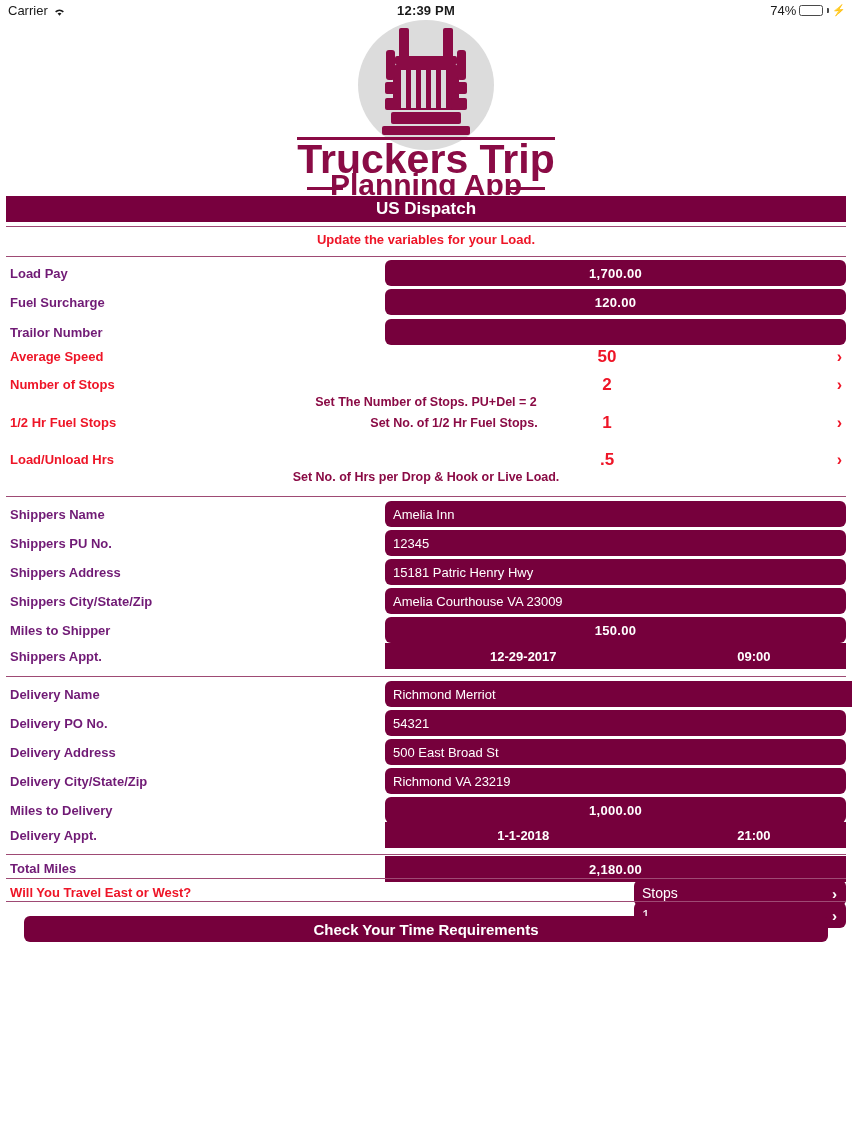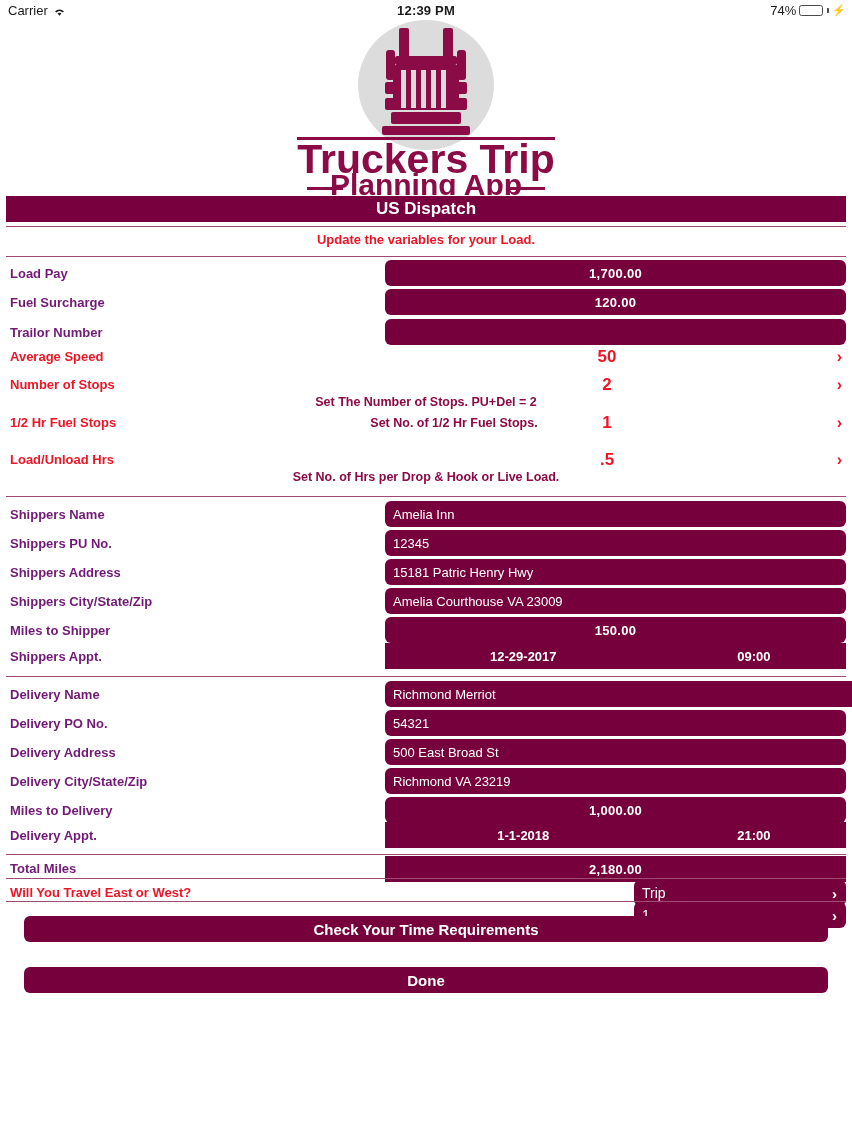--- a/index.html
+++ b/index.html
@@ -259,30 +259,29 @@
   <div class="row" style="top:855px;">
     <span class="lbl maroon">Total Miles</span>
     <div class="field center square" style="left:385px; width:461px; top:1px;">2,180.00</div>
   </div>
 
   <div class="hr" style="top:878px;"></div>
 
   <div class="row" style="top:879px;">
     <span class="lbl red">Will You Travel East or West?</span>
     <div class="selectbox" style="top:1px;">
-      <span>Trip</span>
+      <span>Stops</span>
       <span class="sel-chev">›</span>
     </div>
   </div>
 
   <div class="hr" style="top:901px;"></div>
 
   <div class="row" style="top:901px;">
     <div class="selectbox" style="top:1px;">
       <span>1</span>
       <span class="sel-chev">›</span>
     </div>
   </div>
 
   <button class="btn" style="top:916px;">Check Your Time Requirements</button>
-  <button class="btn" style="top:967px;">Done</button>
 
 </div>
 
 </body></html>

